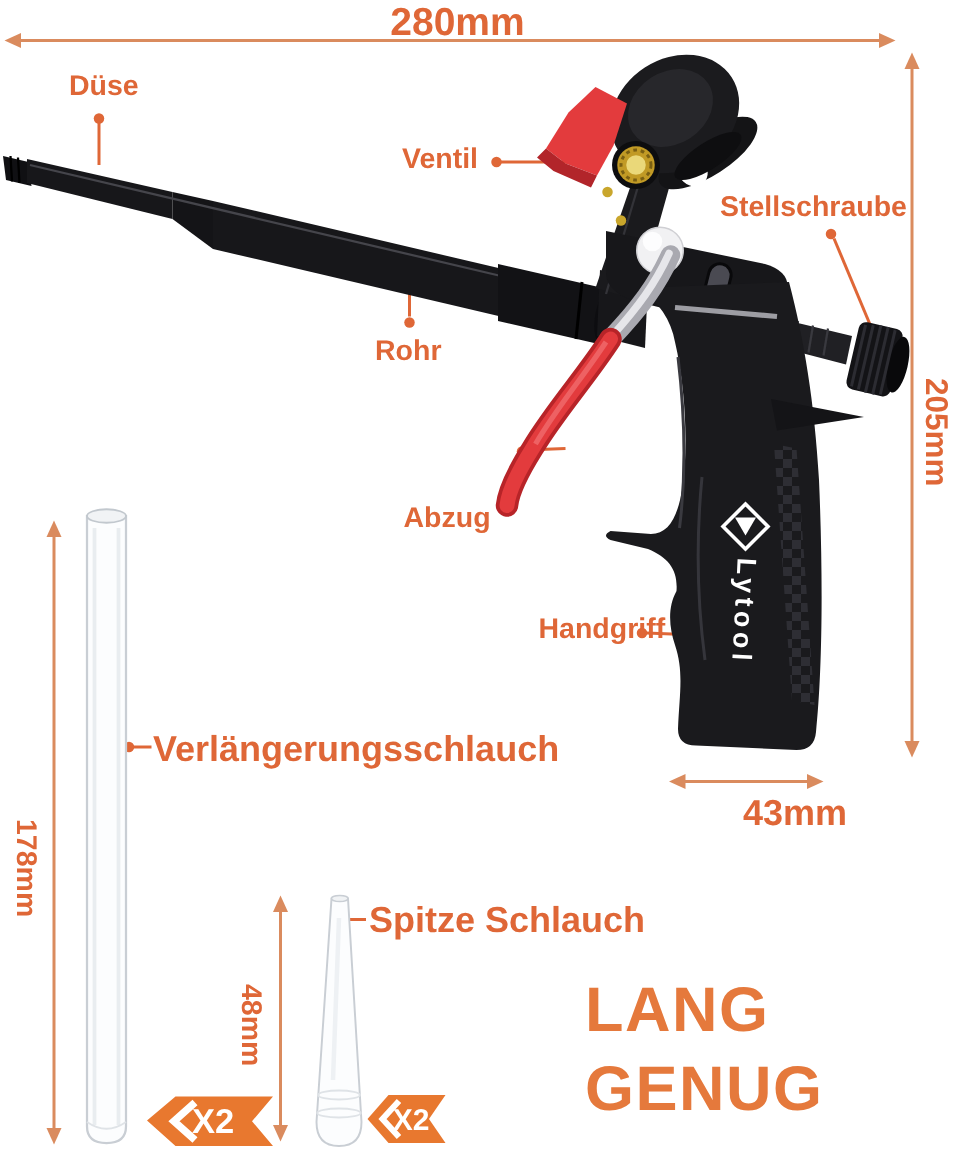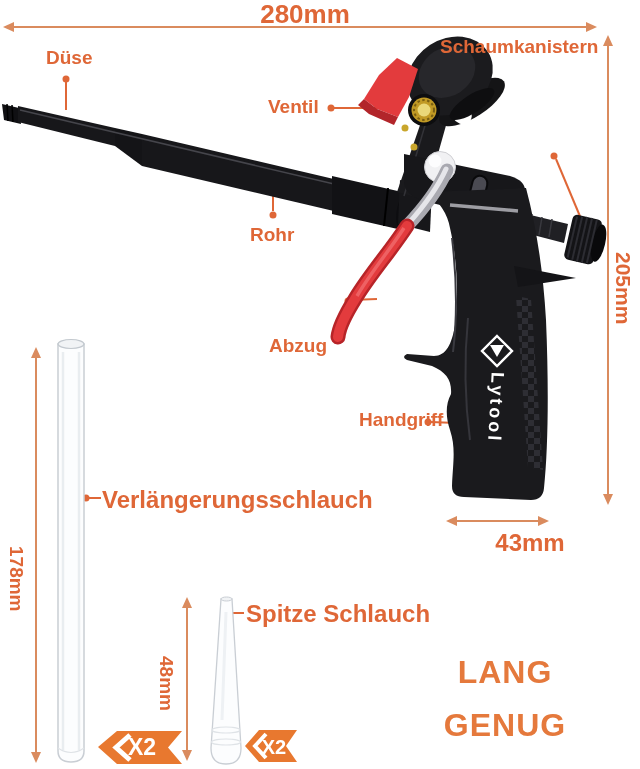--- a/index.html
+++ b/index.html
@@ -11,22 +11,22 @@
          font-family:"Liberation Sans","DejaVu Sans",sans-serif;}
   .stage svg{position:absolute;left:0;top:0;}
   .lbl{position:absolute;color:var(--label,#df6737);font-weight:700;font-size:19px;
        line-height:1.05;white-space:nowrap;}
   .lbl-lg{font-size:24px;}
   .dim{position:absolute;color:var(--label,#df6737);font-weight:600;line-height:1;
        white-space:nowrap;}
   .dim-h{text-align:center;}
   .vtext{writing-mode:vertical-rl;text-orientation:mixed;}
   .badge-txt{position:absolute;color:#ffffff;font-weight:700;text-align:center;line-height:1.2;}
-  .tagline{position:absolute;left:390px;top:646px;width:230px;text-align:center;
-           color:var(--tagline,#e5793c);font-weight:800;font-size:32px;line-height:53px;
+  .tagline{position:absolute;left:390px;top:646px;width:230px;
+           color:var(--tagline,#e5793c);font-weight:800;font-size:42px;line-height:53px;
            letter-spacing:1px;}
   .brand{position:absolute;left:487px;top:372px;color:#ffffff;font-weight:600;
          font-size:18px;letter-spacing:3px;line-height:1;transform:rotate(3deg);}
   
   .dimc{stroke:var(--line,#da8b5e);stroke-width:2;fill:none;}
   .dimhead{fill:var(--line,#da8b5e);}
   .lblline{stroke:var(--label,#df6737);stroke-width:2;fill:none;}
   .lbldot{fill:var(--label,#df6737);}
   .badgefill{fill:var(--badge,#e8782f);}
   .redfill{fill:var(--trigger_red,#e33b3d);}
@@ -227,22 +227,22 @@
     <path d="M266,734 L255,746 L266,758" fill="none" stroke="#ffffff" stroke-width="4"></path>
   </g>
 </svg>
 
 <div class="dim dim-h" style="left:240px;top:1px;width:130px;font-size:26px;">280mm</div>
 
 <div class="lbl" style="left:46px;top:48px;">Düse</div>
 
 <div class="lbl" style="left:268px;top:97px;">Ventil</div>
 
-<div class="lbl" style="left:440px;top:37px;">Schaumkanistern</div>
-
+
+<div class="lbl" style="left:480px;top:129px;">Stellschraube</div>
 
 <div class="lbl" style="left:250px;top:225px;">Rohr</div>
 
 <div class="lbl" style="left:269px;top:292px;margin-top:44px;">Abzug</div>
 
 <div class="lbl" style="left:330px;top:410px;margin-left:29px;">Handgriff</div>
 
 <div class="dim vtext" style="left:613px;top:252px;font-size:21px;">205mm</div>
 
 <div class="dim dim-h" style="left:480px;top:531px;width:100px;font-size:24px;">43mm</div>

